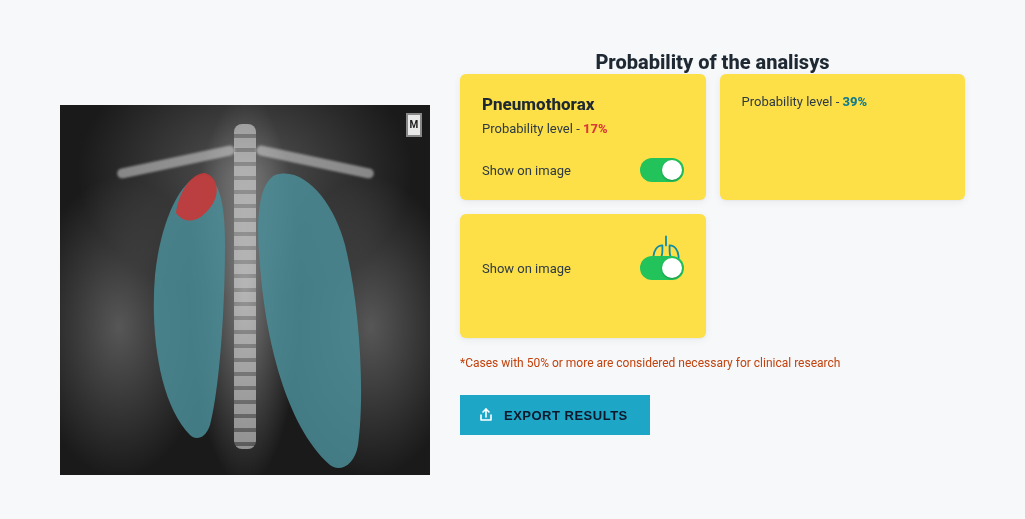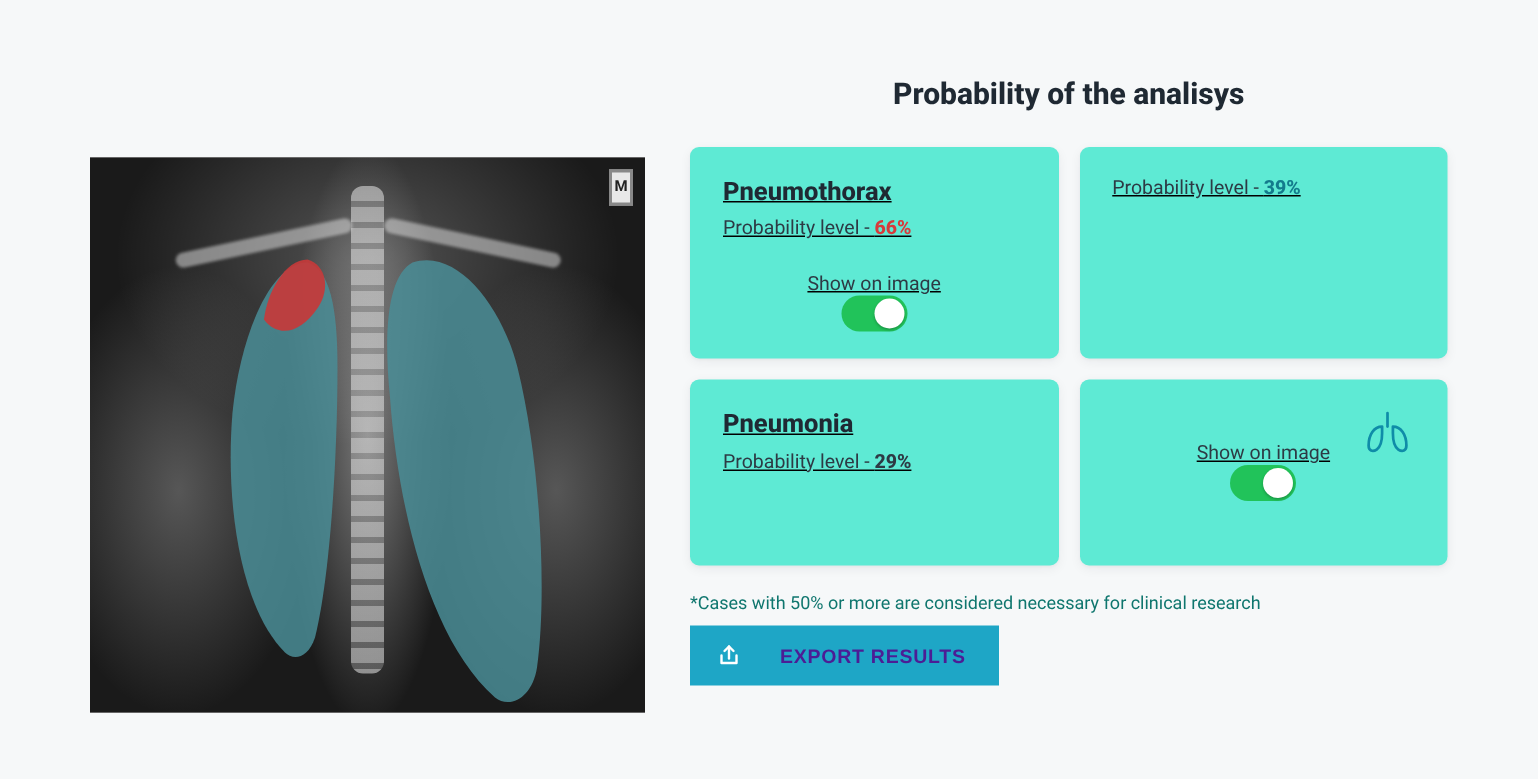--- a/index.html
+++ b/index.html
@@ -68,59 +68,56 @@
   .right-col {
     flex: 1;
     display: flex;
     flex-direction: column;
   }
   .page-title {
     font-size: 20px;
     font-weight: 800;
     color: #1f2933;
     text-align: center;
-    margin-bottom: 24px;
   }
   .cards {
     display: grid;
     grid-template-columns: 1fr 1fr;
     gap: 14px;
     margin-bottom: 18px;
   }
   .card {
-    background: #5eead4;
+    background: #fde047;
     border-radius: 6px;
     padding: 20px 22px 18px 22px;
     box-shadow: 0 2px 8px rgba(30,40,50,0.06), 0 1px 2px rgba(30,40,50,0.04);
     min-height: 124px;
     position: relative;
-    text-decoration: underline;
   }
   .card-title {
     font-size: 17px;
     font-weight: 800;
     color: #1f2933;
     margin-bottom: 6px;
     line-height: 1.25;
   }
   .prob-line {
     font-size: 13px;
     color: #2d3a44;
   }
   .prob-val-high { font-weight: 800; color: #d83a3a; }
   .prob-val-mid  { font-weight: 800; color: #137b8c; text-align: center; }
   .prob-val-low  { font-weight: 800; color: #2d3a44; }
   .show-row {
     display: flex;
     align-items: center;
-    justify-content: flex-end;
+    justify-content: space-between;
     margin-top: 22px;
     font-size: 13px;
     color: #2d3a44;
-    flex-direction: column;
   }
   .toggle {
     width: 44px; height: 24px;
     background: #21c35a;
     border-radius: 24px;
     position: relative;
     cursor: pointer;
   }
   .toggle .knob {
     position: absolute; top: 2px; right: 2px;
@@ -128,29 +125,29 @@
     background: #fff; border-radius: 50%;
     box-shadow: 0 1px 2px rgba(0,0,0,0.25);
   }
   .lungs-icon {
     position: absolute; top: 18px; right: 22px;
     width: 36px; height: 34px;
     color: #0f8ca8;
   }
   .footnote {
     font-size: 12px;
-    color: #0f766e;
-    margin-bottom: 8px;
+    color: #c2410c;
+    margin-bottom: 25px;
   }
   .export-btn {
     display: inline-flex;
     align-items: center;
-    gap: 26px;
+    gap: 10px;
     background: #1ea6c6;
-    color: #4c1d95;
+    color: #0f172a;
     border: none;
     font-size: 13px;
     font-weight: 800;
     letter-spacing: 0.5px;
     padding: 12px 22px 12px 18px;
     cursor: pointer;
     width: max-content;
   }
   .export-btn .ico { width: 16px; height: 16px; }
 </style>
@@ -176,42 +173,36 @@
 </div>
 
 <div class="right-col">
   <h2 class="page-title">Probability of the analisys</h2>
 
   <div class="cards">
 
     <div class="card">
       <div class="card-title">Pneumothorax</div>
       <div class="prob-line">
-        <span>Probability level - </span><span class="prob-val-high">66%</span>
+        <span>Probability level - </span><span class="prob-val-high">17%</span>
       </div>
       <div class="show-row">
         <span>Show on image</span>
         <div class="toggle">
             <div class="knob"></div>
           </div>
       </div>
     </div>
 
     <div class="card">
       <div class="prob-line">
         <span>Probability level - </span><span class="prob-val-mid">39%</span>
       </div>
     </div>
 
-    <div class="card">
-      <div class="card-title">Pneumonia</div>
-      <div class="prob-line">
-        <span>Probability level - </span><span class="prob-val-low">29%</span>
-      </div>
-    </div>
 
     <div class="card">
       <svg class="lungs-icon" viewBox="0 0 40 36">
         <g fill="none" stroke="#0f8ca8" stroke-width="2" stroke-linecap="round" stroke-linejoin="round">
           <path d="M20 4 v10"></path>
           <path d="M16 14 C10 14 6 20 6 28 c0 4 3 5 6 3 c3-2 4-8 4-12 v-5"></path>
           <path d="M24 14 C30 14 34 20 34 28 c0 4 -3 5 -6 3 c-3-2 -4-8 -4-12 v-5"></path>
         </g>
       </svg>
       <div class="show-row">

